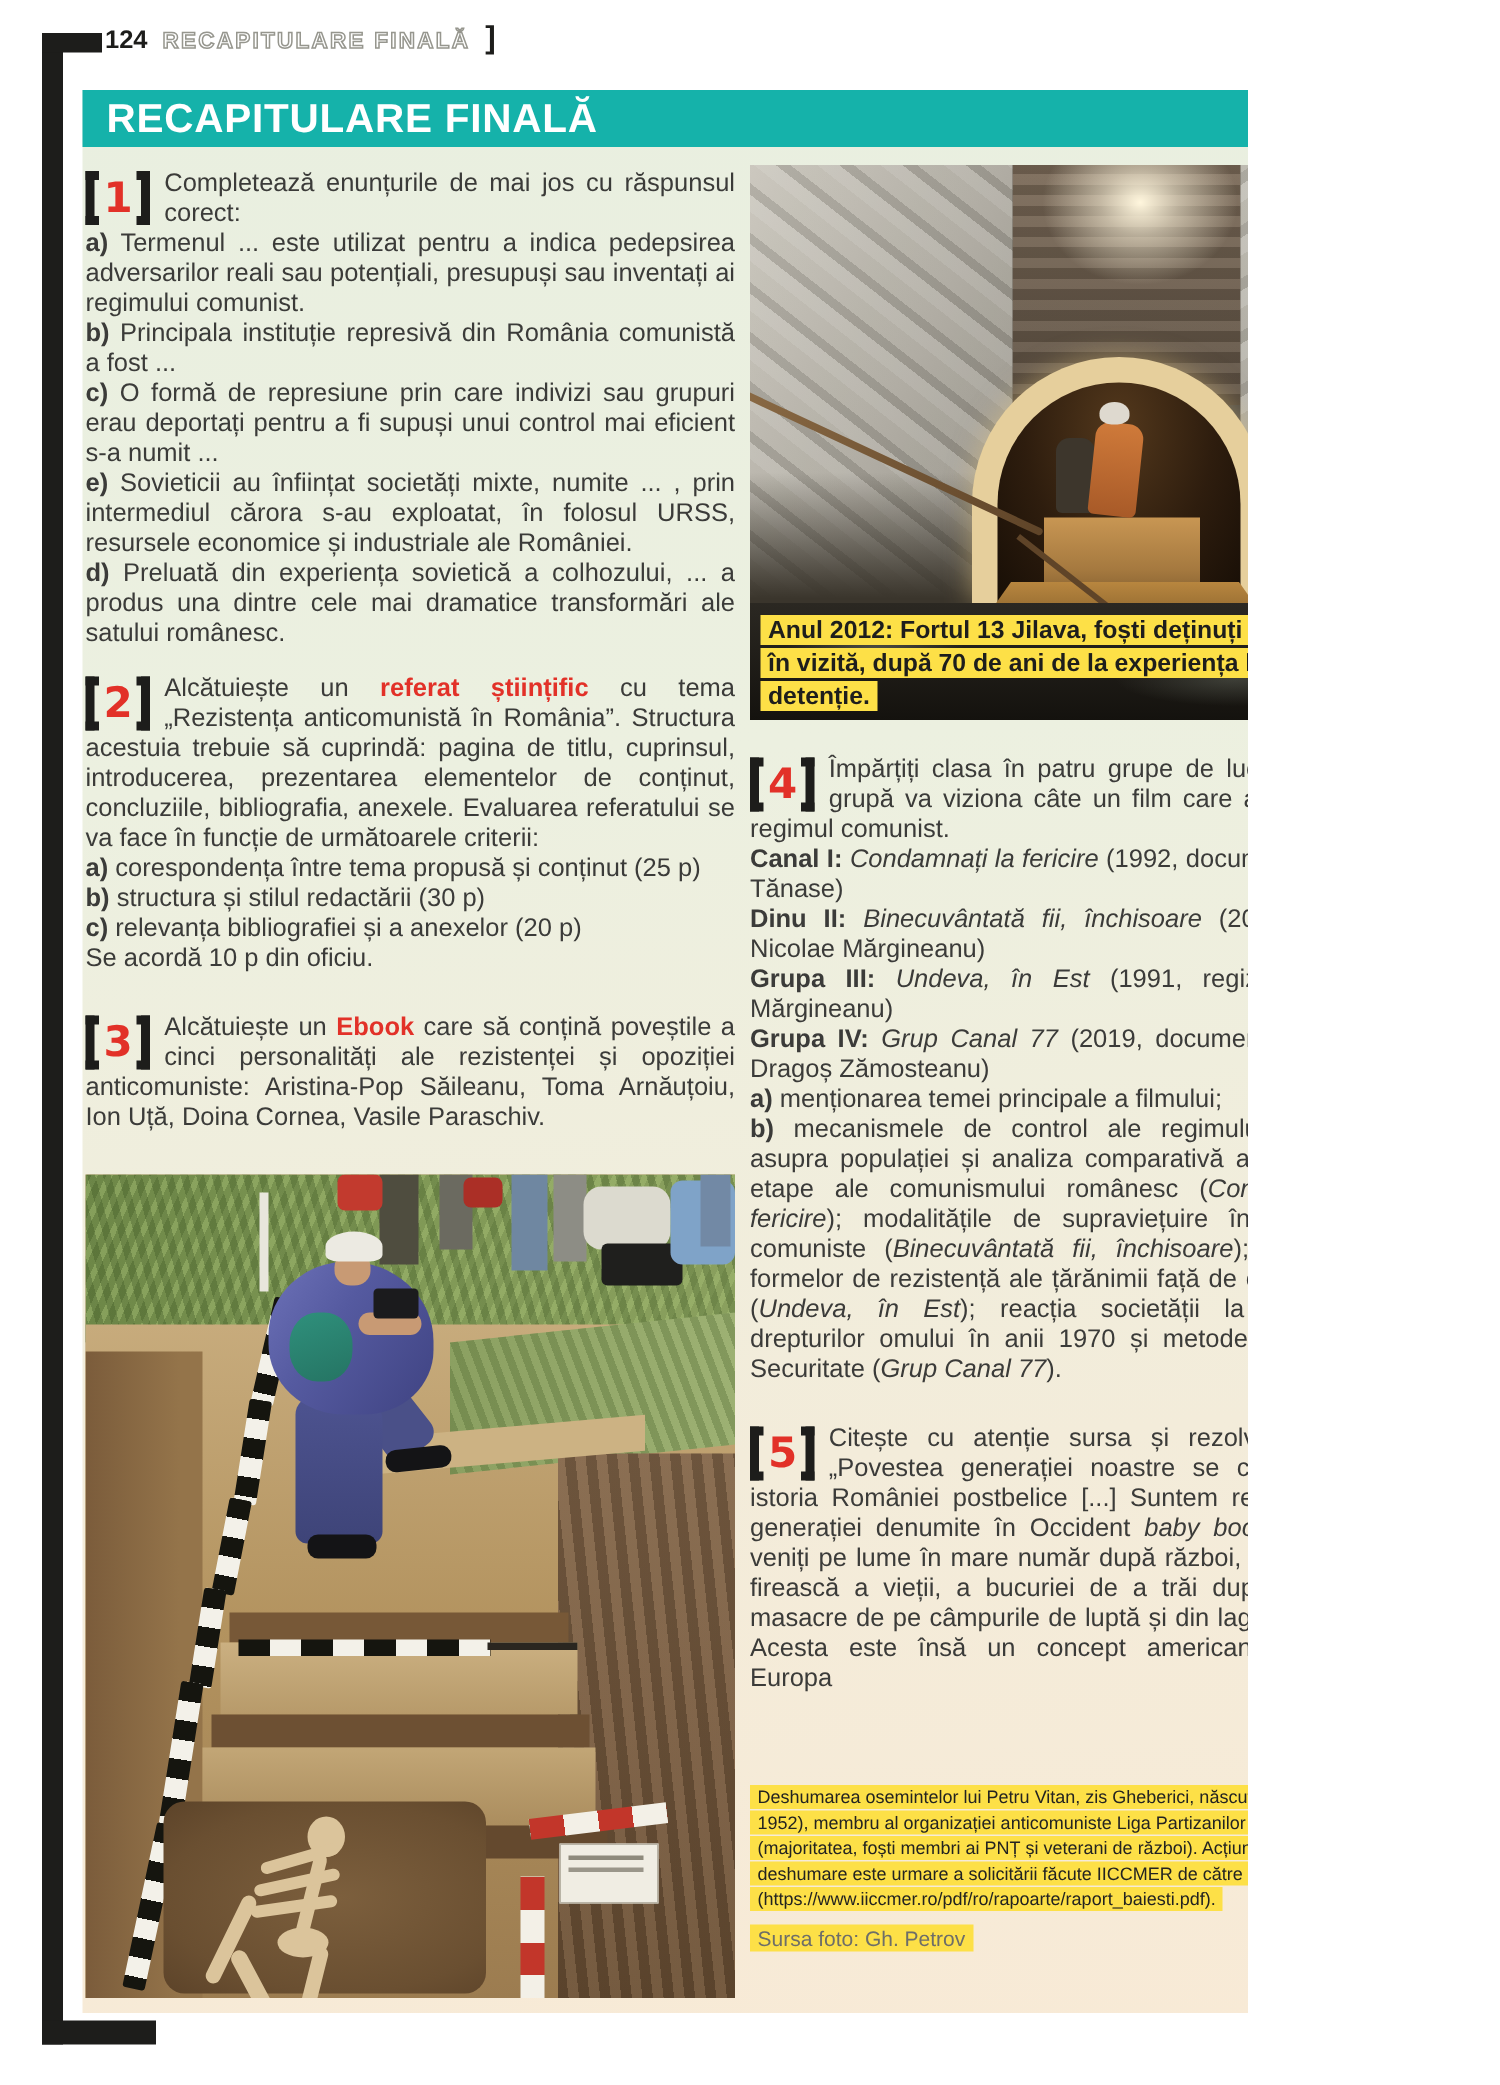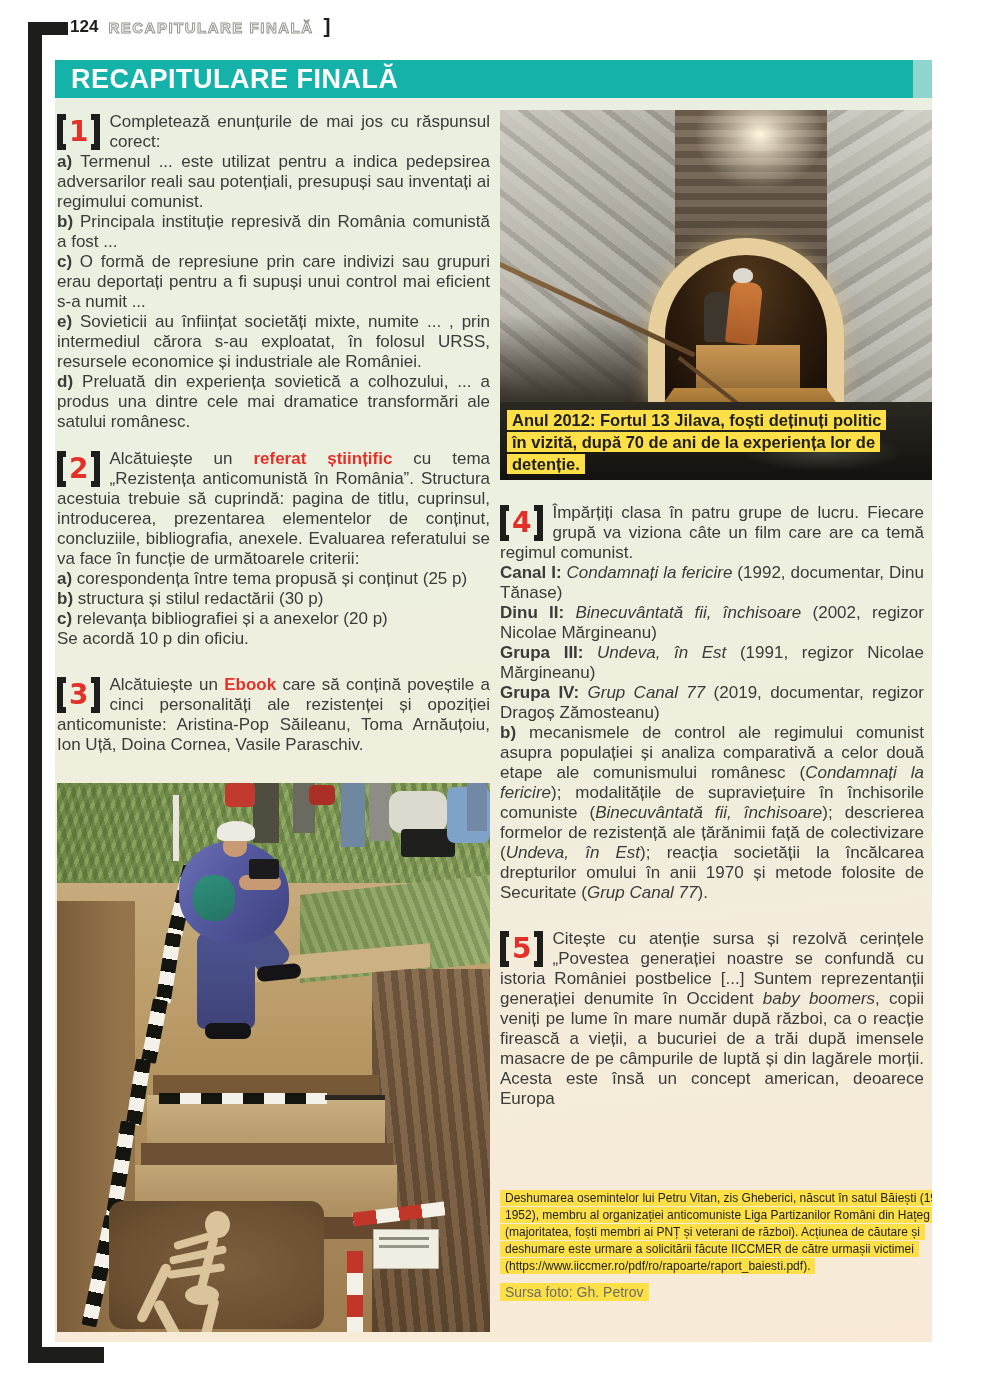--- a/index.html
+++ b/index.html
@@ -1,16 +1,16 @@
 <!DOCTYPE html>
 <html><head>
 <meta charset="utf-8">
 <style>
   html,body{margin:0;padding:0;background:#fff;}
-  .page{position:relative;width:932px;height:1390px;background:#ffffff;
+  .page{position:relative;width:832px;height:1390px;background:#ffffff;
         font-family:"Liberation Sans",sans-serif;overflow:hidden;}
 
   
   .bracket-v{position:absolute;left:28px;top:22px;width:14px;height:1341px;background:#1d1d1b;}
   .bracket-top{position:absolute;left:28px;top:22px;width:40px;height:13px;background:#1d1d1b;}
   .bracket-bot{position:absolute;left:28px;top:1347px;width:76px;height:16px;background:#1d1d1b;}
 
   
   .runhead{position:absolute;left:70px;top:16px;height:22px;display:flex;align-items:center;gap:10px;}
   .pagenum{font-weight:bold;font-size:17px;color:#1d1d1b;}
@@ -231,20 +231,21 @@
     <div class="col-right">
       <p class="para"><span class="exmark">
             <span class="brk l"></span>
             <span class="exnum">4</span>
             <span class="brk r"></span>
           </span><span>Împărțiți clasa în patru grupe de lucru. Fiecare grupă va viziona câte un film care are ca temă regimul comunist.</span></p>
       <p class="para"><span class="b">Canal I: </span><span class="i">Condamnați la fericire</span><span> (1992, documentar, Dinu Tănase)</span></p>
       <p class="para"><span class="b">Dinu II: </span><span class="i">Binecuvântată fii, închisoare</span><span> (2002, regizor Nicolae Mărgineanu)</span></p>
       <p class="para"><span class="b">Grupa III: </span><span class="i">Undeva, în Est</span><span> (1991, regizor Nicolae Mărgineanu)</span></p>
       <p class="para"><span class="b">Grupa IV: </span><span class="i">Grup Canal 77</span><span> (2019, documentar, regizor Dragoș Zămosteanu)</span></p>
+      <p class="para"><span class="b">a)</span><span> menționarea temei principale a filmului;</span></p>
       <p class="para"><span class="b">b)</span><span> mecanismele de control ale regimului comunist asupra populației și analiza comparativă a celor două etape ale comunismului românesc (</span><span class="i">Condamnați la fericire</span><span>); modalitățile de supraviețuire în închisorile comuniste (</span><span class="i">Binecuvântată fii, închisoare</span><span>); descrierea formelor de rezistență ale țărănimii față de colectivizare (</span><span class="i">Undeva, în Est</span><span>); reacția societății la încălcarea drepturilor omului în anii 1970 și metode folosite de Securitate (</span><span class="i">Grup Canal 77</span><span>).</span></p>
 
       <p class="para gap2"><span class="exmark">
             <span class="brk l"></span>
             <span class="exnum">5</span>
             <span class="brk r"></span>
           </span><span>Citește cu atenție sursa și rezolvă cerințele „Povestea generației noastre se confundă cu istoria României postbelice [...] Suntem reprezentanții generației denumite în Occident </span><span class="i">baby boomers</span><span>, copii veniți pe lume în mare număr după război, ca o reacție firească a vieții, a bucuriei de a trăi după imensele masacre de pe câmpurile de luptă și din lagărele morții. Acesta este însă un concept american, deoarece Europa</span></p>
     </div>
 
     <div class="photo-dig">

